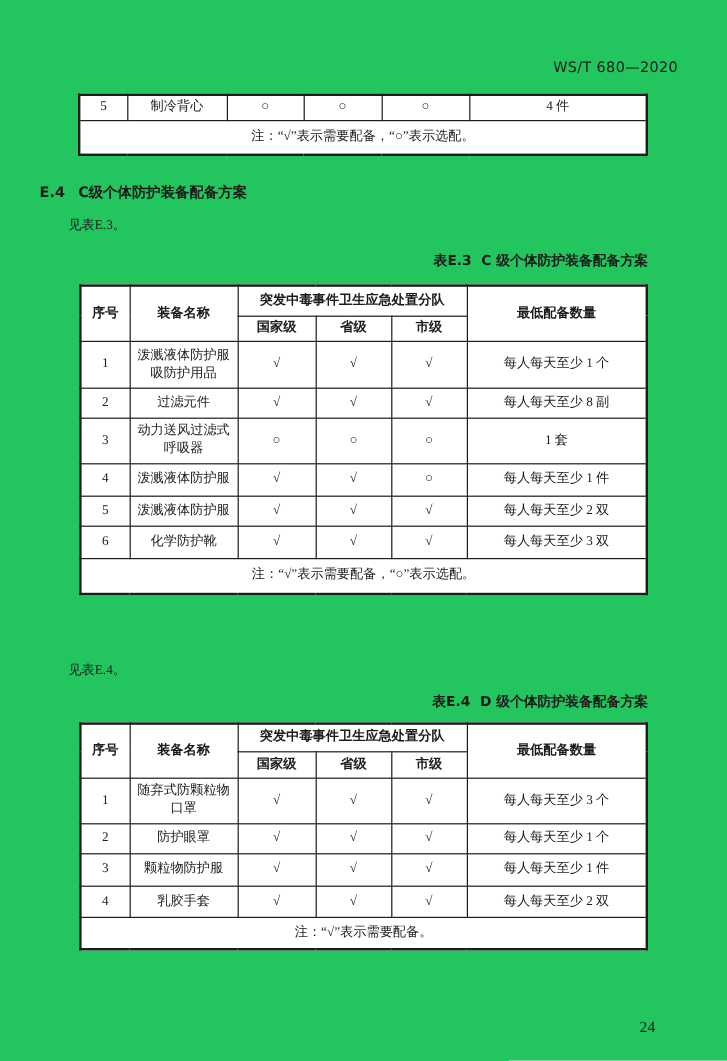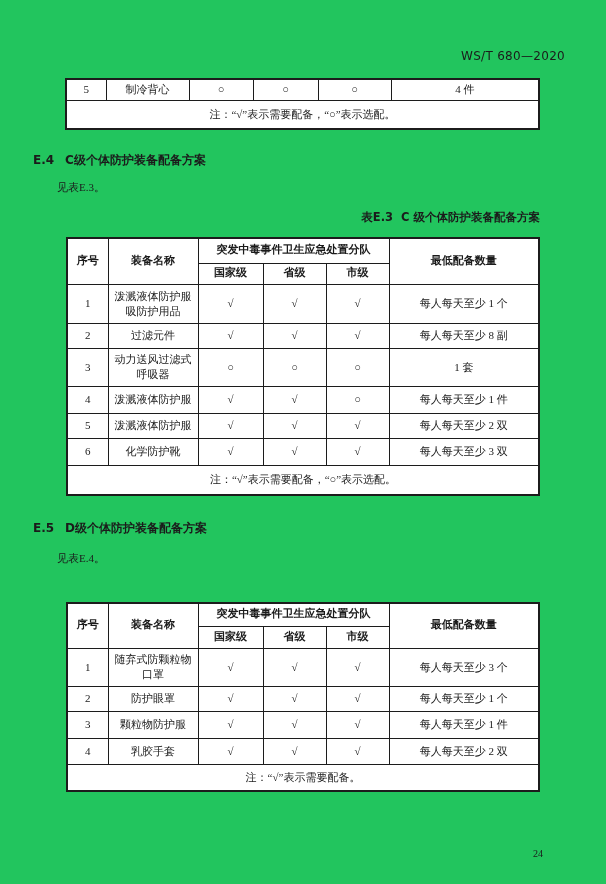--- a/index.html
+++ b/index.html
@@ -34,21 +34,21 @@
     position:absolute;left:33px;font-size:12px;font-weight:bold;
     font-family:"DejaVu Sans","Liberation Sans",sans-serif;white-space:nowrap;
   }
   .heading .hnum{margin-right:11px;}
   .see{position:absolute;left:57px;font-size:11px;}
   .caption{
     position:absolute;left:66px;width:474px;text-align:right;font-size:11.5px;font-weight:bold;
     font-family:"DejaVu Sans","Liberation Sans",sans-serif;white-space:nowrap;
   }
   .caption .cnum{margin-right:8px;}
-  .pagenum{position:absolute;top:848px;left:533px;font-size:10px;}
+  .pagenum{position:absolute;top:848px;left:533px;font-size:13px;}
 </style>
 </head>
 <body>
 
 <div class="page">
 
   <div class="doc-code">WS/T 680—2020</div>
 
   <table class="std tbl-top">
     <colgroup>
@@ -152,24 +152,24 @@
         <td>√</td>
         <td>√</td>
         <td class="bl2">每人每天至少 3 双</td>
       </tr>
       <tr style="height:30px">
         <td colspan="6" class="note">注：“√”表示需要配备，“○”表示选配。</td>
       </tr>
     </tbody>
   </table>
 
-  <div class="heading" style="top:520px">
-    <span class="hnum">E.5</span><span>D级个体防护装备配备方案</span>
+  <div class="see" style="top:551px">见表E.4。</div>
+  <div class="caption" style="top:577px">
+    <span class="cnum">表E.4</span><span>D 级个体防护装备配备方案</span>
   </div>
-  <div class="see" style="top:551px">见表E.4。</div>
 
   <table class="std tbl-e4">
     <colgroup>
       <col style="width:41px">
         <col style="width:90px">
         <col style="width:65px">
       <col style="width:63px">
         <col style="width:63px">
         <col>
     </colgroup>

